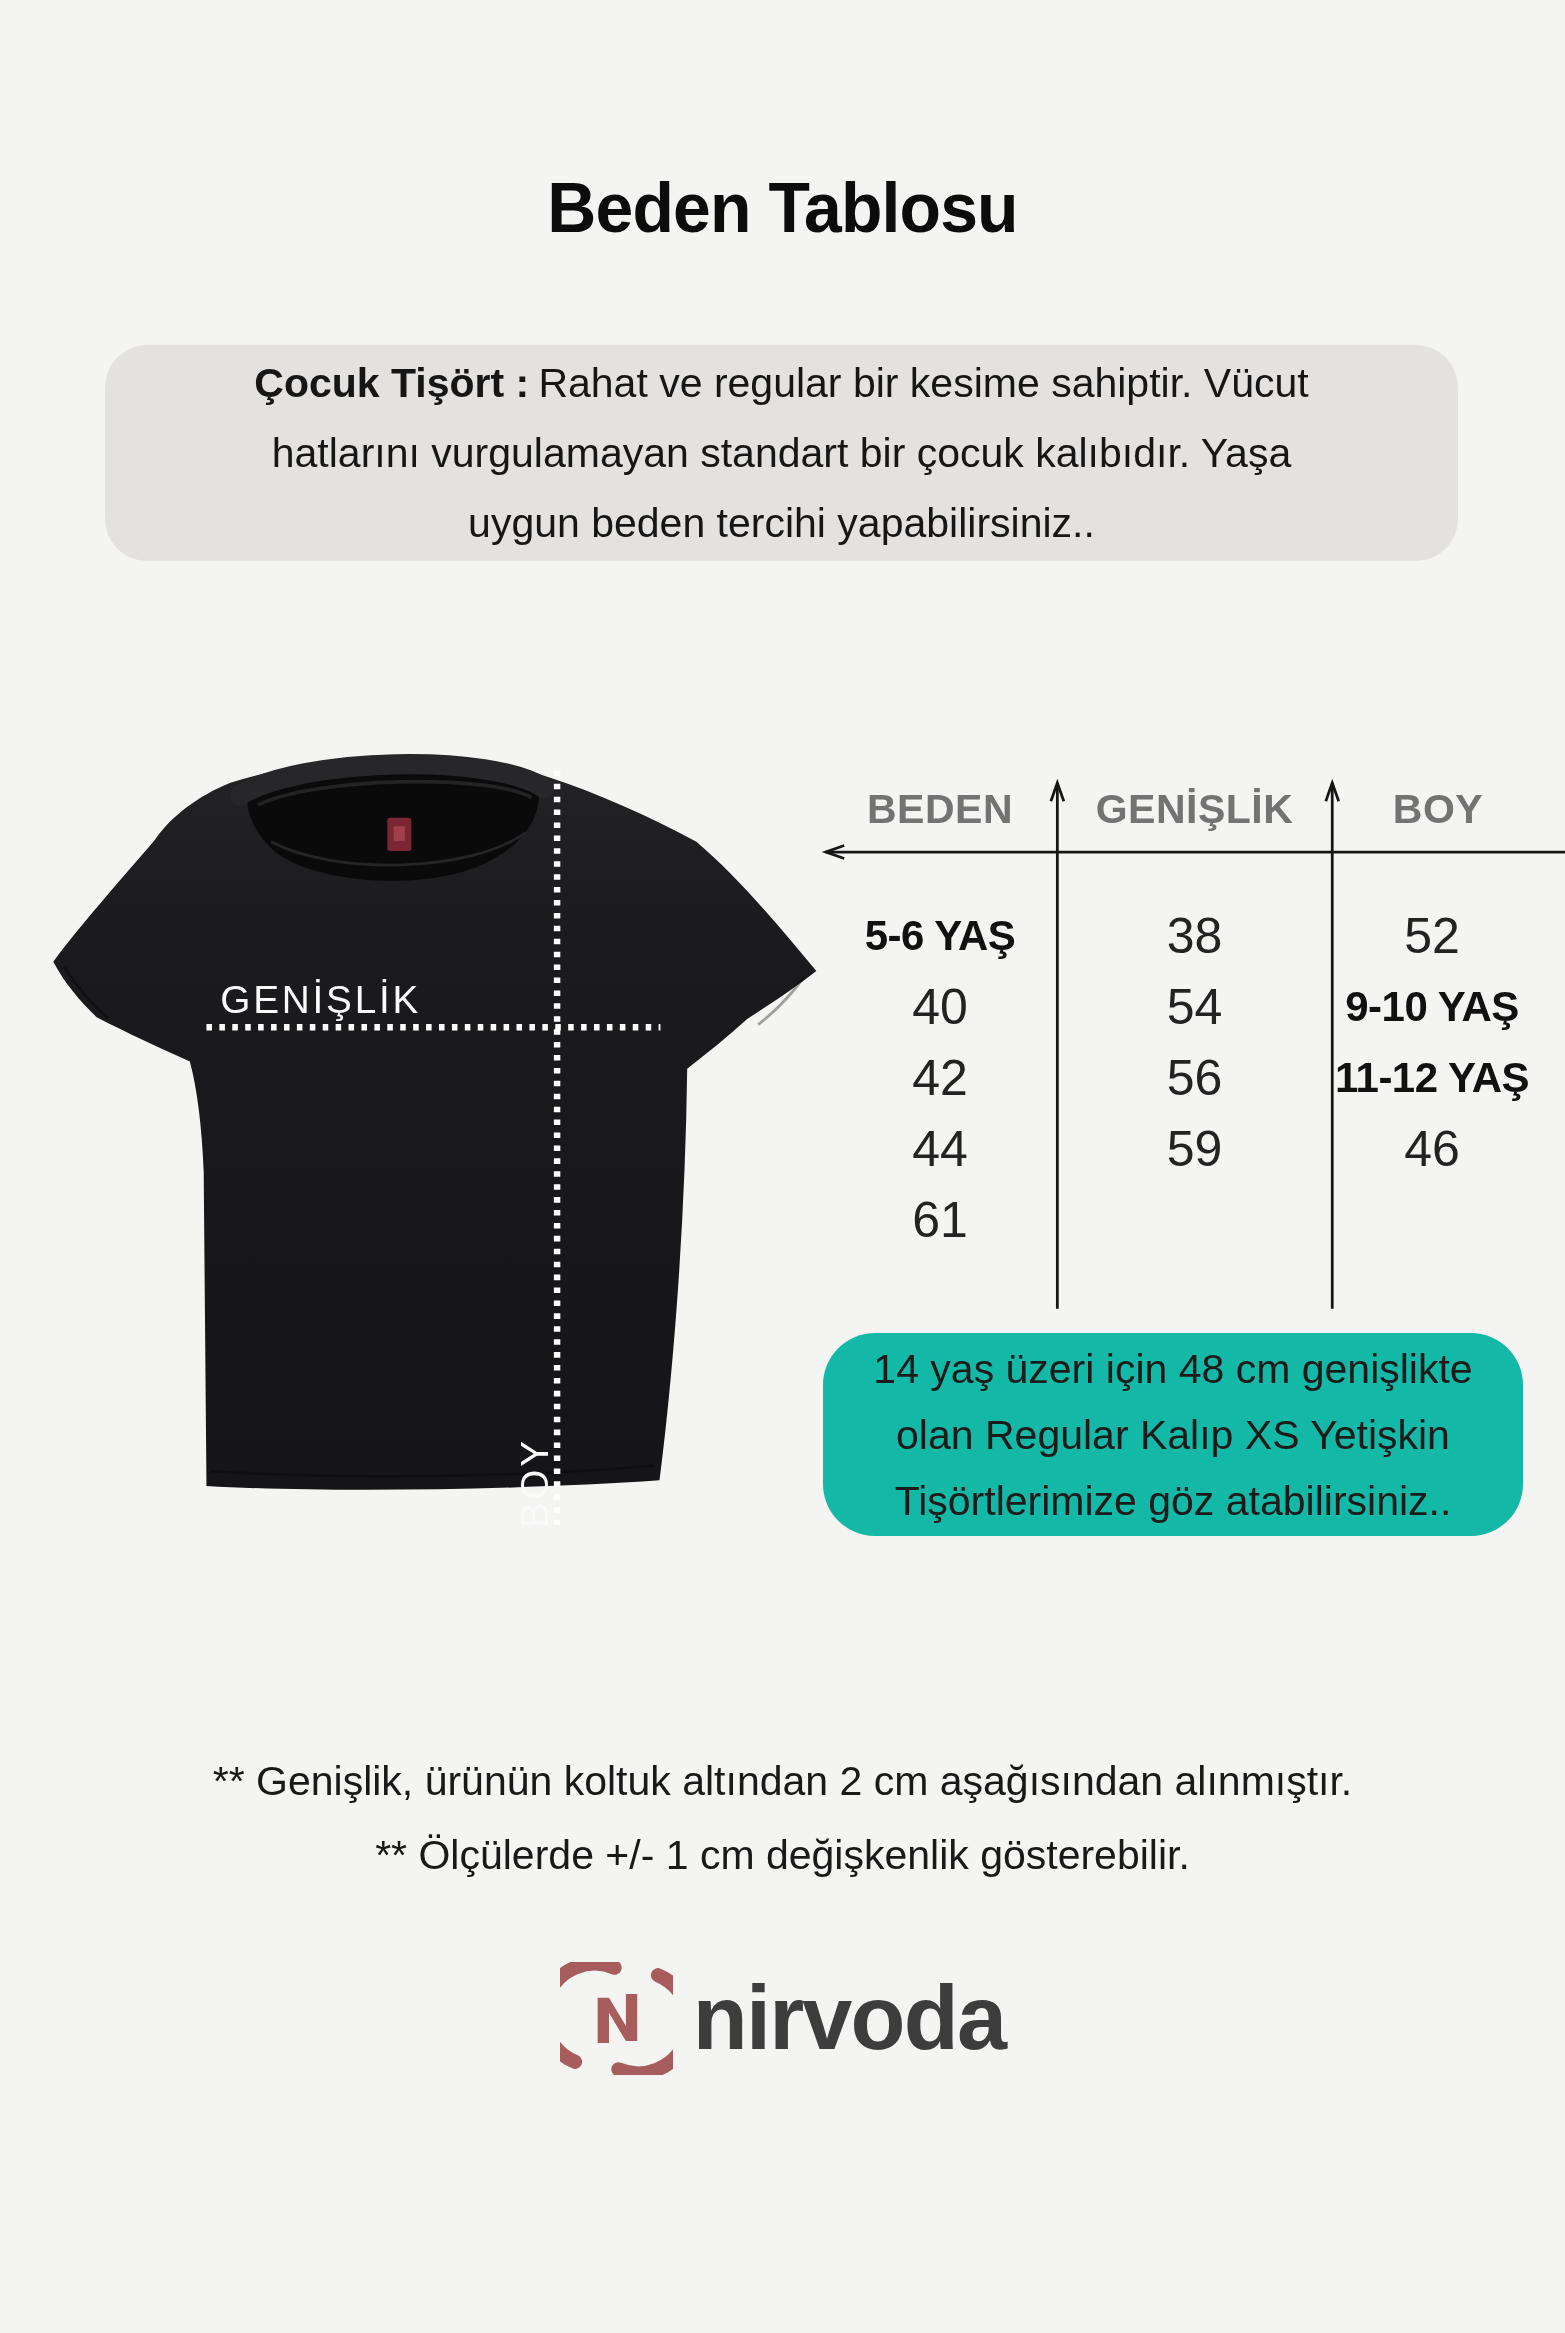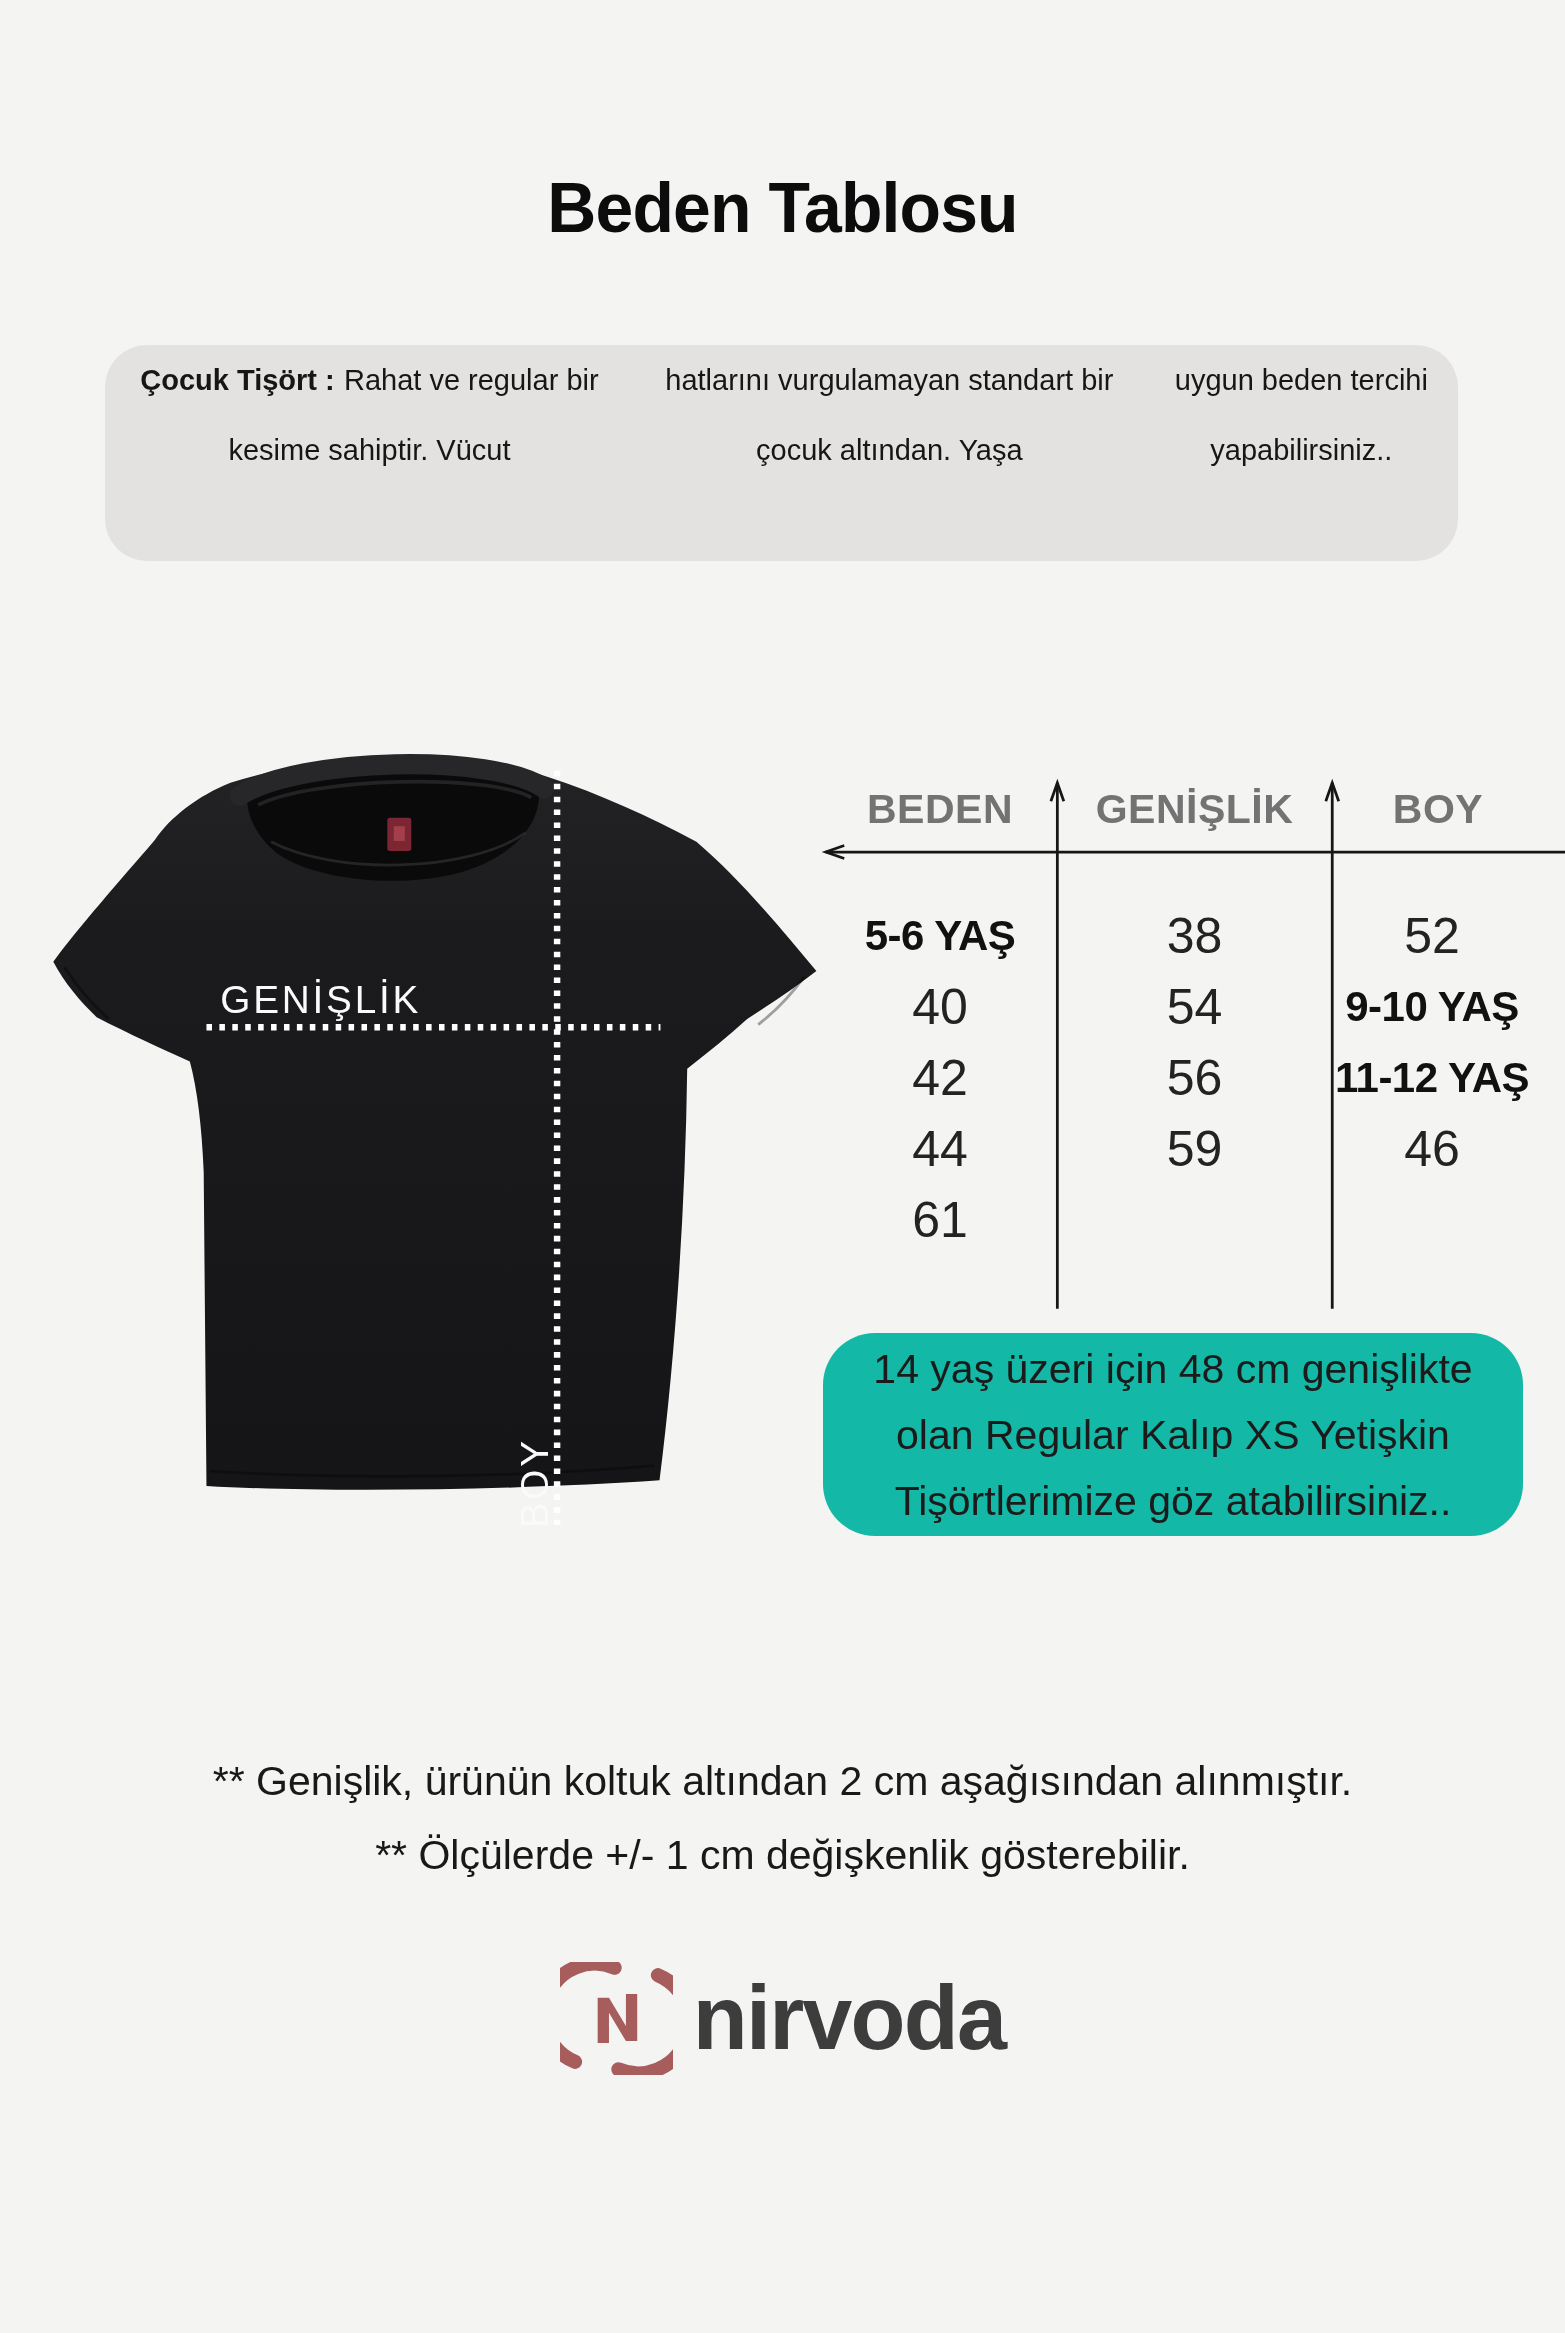--- a/index.html
+++ b/index.html
@@ -11,22 +11,22 @@
   
   .page-title{
     position:absolute;top:168px;left:0;width:100%;text-align:center;
     font-size:70px;font-weight:700;letter-spacing:-0.9px;color:#0c0c0c;
     transform:scaleX(.97);
   }
   
   .desc-card{
     position:absolute;left:105px;top:345px;width:1353px;height:216px;
     background:#e3e2e0;border-radius:42px;
-    display:flex;justify-content:center;
-    text-align:center;font-size:29px;line-height:70px;color:#161616;
+    display:flex;flex-direction:column;justify-content:center;
+    text-align:center;font-size:41px;line-height:70px;color:#161616;
   }
   .desc-card .bold{font-weight:700;margin-right:9.2px;}
   
   .tshirt{position:absolute;left:9.2px;top:729px;width:812px;height:831px;}
   
   .th{
     position:absolute;top:786px;height:48px;text-align:center;
     font-size:41px;font-weight:700;letter-spacing:0.5px;color:#737373;
   }
   .th-beden{left:823px;width:234px;}
@@ -67,21 +67,21 @@
 <body>
 
 <div class="canvas">
 
   <div class="page-title">Beden Tablosu</div>
 
   <div class="desc-card">
     <div>
       <span class="bold">Çocuk Tişört :</span><span>Rahat ve regular bir kesime sahiptir. Vücut</span>
     </div>
-    <div>hatlarını vurgulamayan standart bir çocuk altından. Yaşa</div>
+    <div>hatlarını vurgulamayan standart bir çocuk kalıbıdır. Yaşa</div>
     <div>uygun beden tercihi yapabilirsiniz..</div>
   </div>
 
   <svg class="tshirt" viewBox="0 0 880 900">
     <defs>
       <linearGradient id="shirtG" x1="0" y1="0" x2="0" y2="1">
         <stop offset="0" stop-color="#232325"></stop>
         <stop offset="0.25" stop-color="#1b1b1d"></stop>
         <stop offset="1" stop-color="#151517"></stop>
       </linearGradient>

